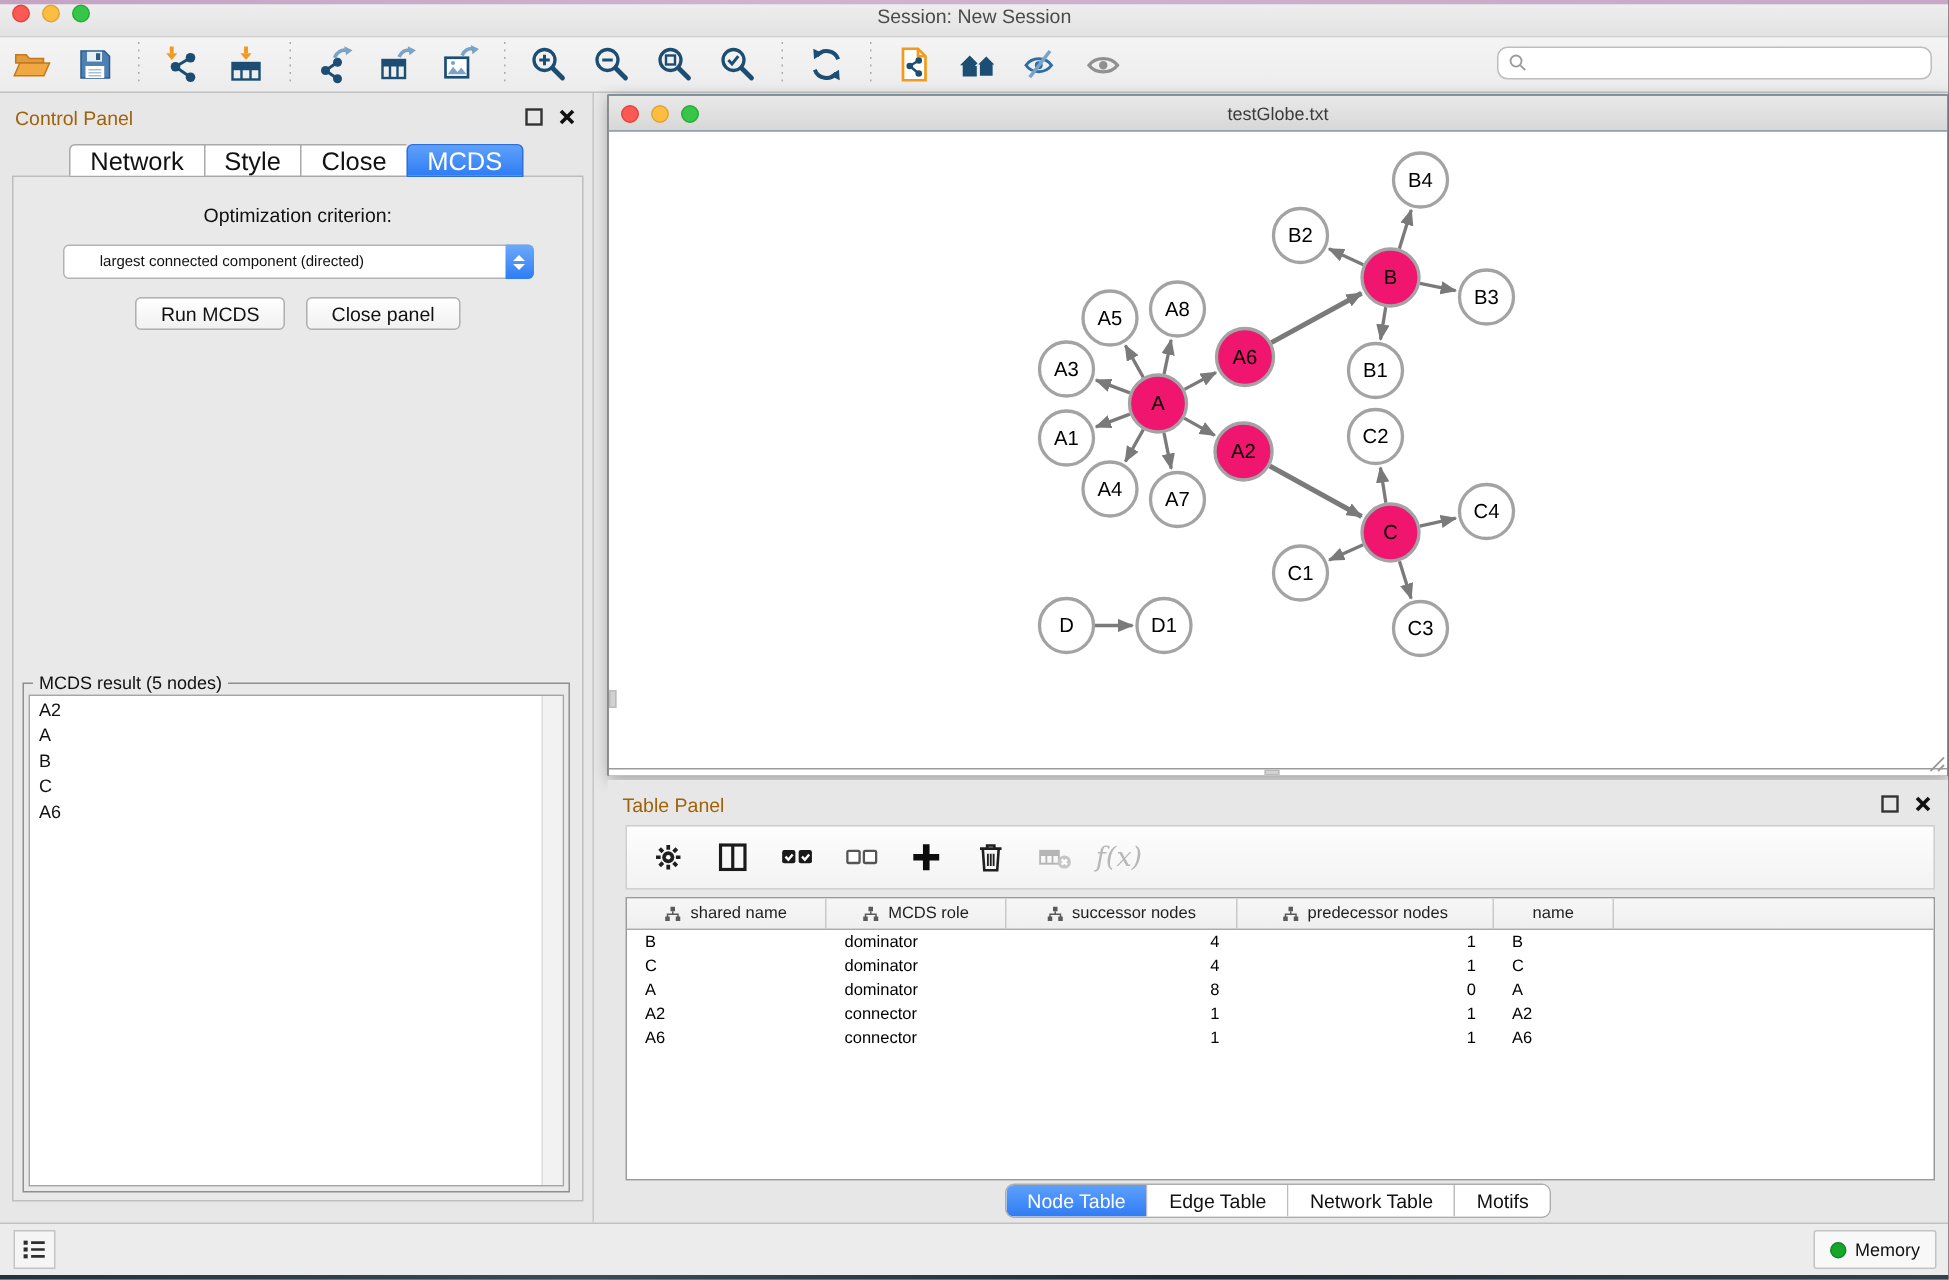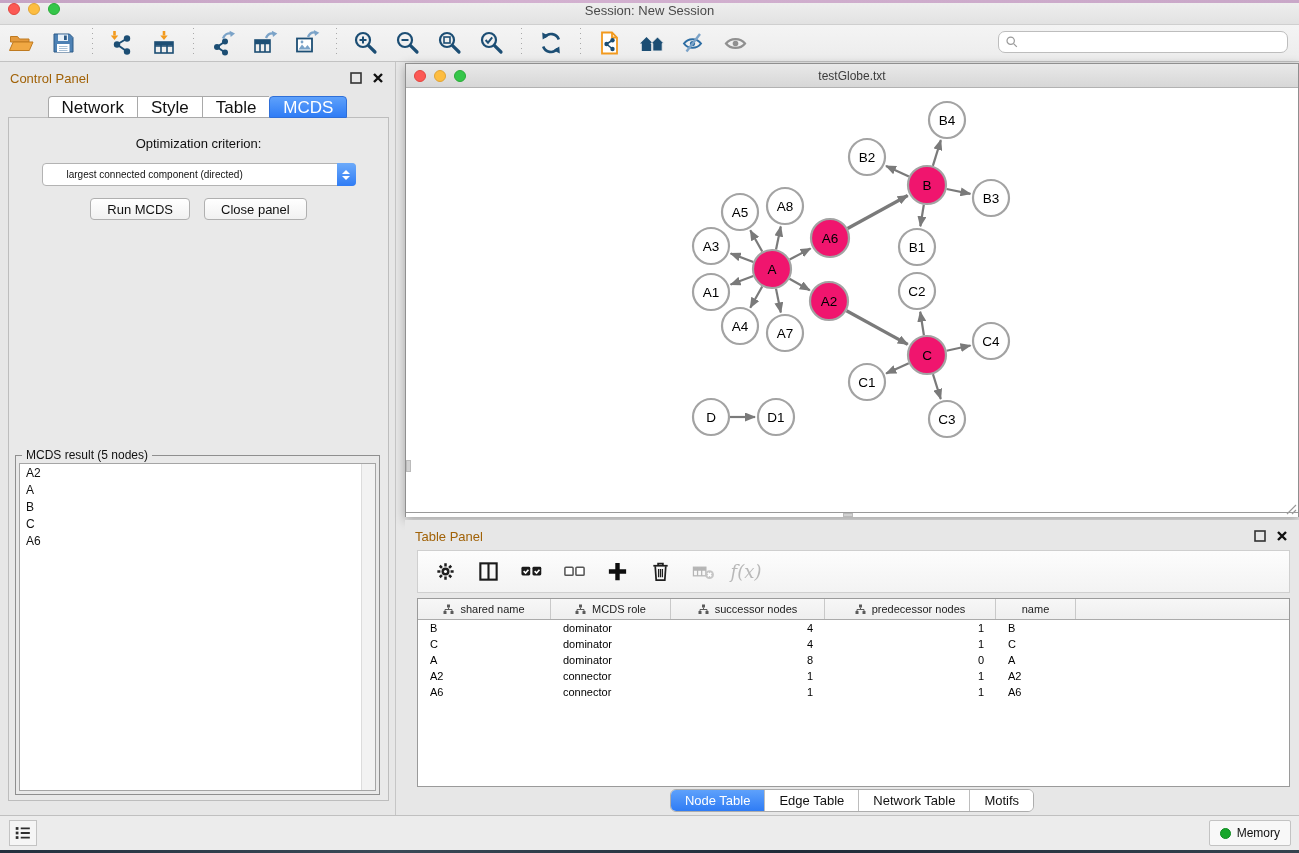--- a/index.html
+++ b/index.html
@@ -321,21 +321,21 @@
       </span>
       <span class="ph-btn">
         <svg viewBox="0 0 12 12" width="12" height="12">
             <path d="M2 2l8 8M10 2l-8 8" stroke="#111" stroke-width="2.4"></path>
           </svg>
       </span>
     </div>
     <div class="cp-tabs" id="cp-tabs">
         <div class="cp-tab">Network</div>
         <div class="cp-tab">Style</div>
-        <div class="cp-tab">Table</div>
+        <div class="cp-tab">Close</div>
         <div class="cp-tab selected">MCDS</div>
       </div>
     <div class="cp-body">
       <div class="opt-label">Optimization criterion:</div>
       <div class="combo">
         <span class="combo-text">largest connected component (directed)</span>
         <span class="stepper">
             <i class="up"></i>
             <i class="down"></i>
           </span>

